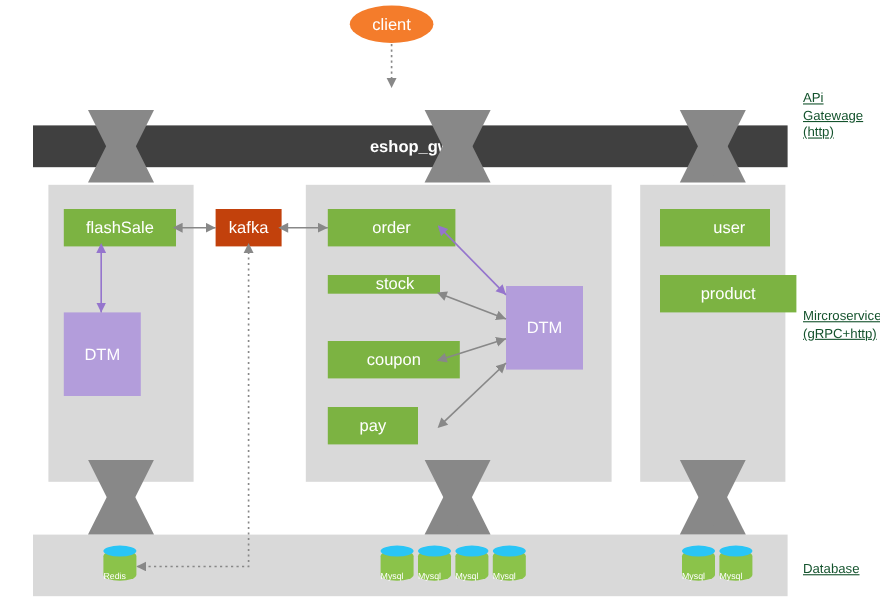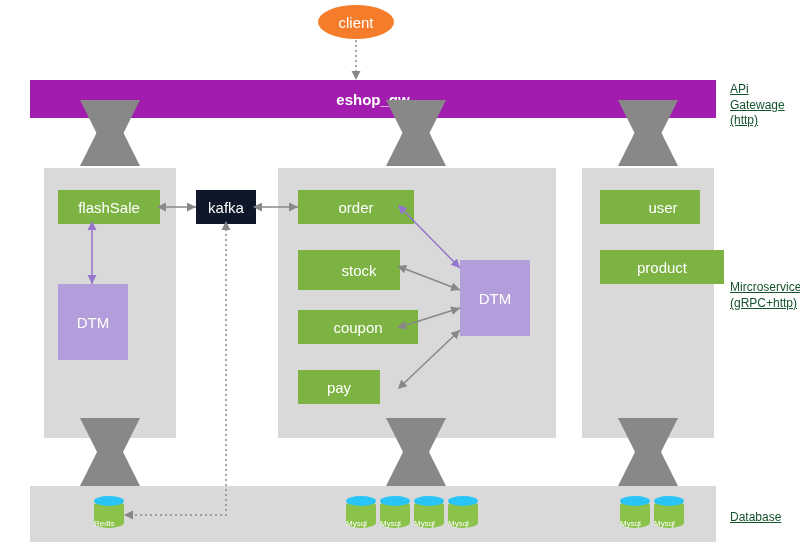--- a/index.html
+++ b/index.html
@@ -16,22 +16,22 @@
     display: flex;
     align-items: center;
     justify-content: center;
     color: #fff;
     font-size: 15px;
   }
   .oval {
     border-radius: 50% / 50%;
   }
   .green { background: #7cb342; }
-  .teal { background: #a21caf; }
-  .cyan { background: #0f172a; }
+  .teal { background: #404040; margin-top: 34px; }
+  .cyan { background: #c2410c; }
   .purple { background: #b39ddb; }
   .greybox {
     background: #d9d9d9;
     position: absolute;
   }
   .layer-label {
     position: absolute;
     color: #14532d;
     font-size: 12px;
     text-align: left;
@@ -107,21 +107,21 @@
 <div class="box cyan" style="left:196px; top:190px; width:60px; height:34px;">
   <span>kafka</span>
 </div>
 
 <div class="greybox" style="left:278px; top:168px; width:278px; height:270px;"></div>
 
 <div class="box green" style="left:298px; top:190px; width:116px; height:34px;">
   <span>order</span>
 </div>
 
-<div class="box green" style="left:298px; top:250px; width:102px; height:40px;padding-left:20px;">
+<div class="box green" style="left:298px; top:250px; width:102px; height:17px;padding-left:20px;">
   <span>stock</span>
 </div>
 
 <div class="box green" style="left:298px; top:310px; width:120px; height:34px;">
   <span>coupon</span>
 </div>
 
 <div class="box green" style="left:298px; top:370px; width:82px; height:34px;">
   <span>pay</span>
 </div>

